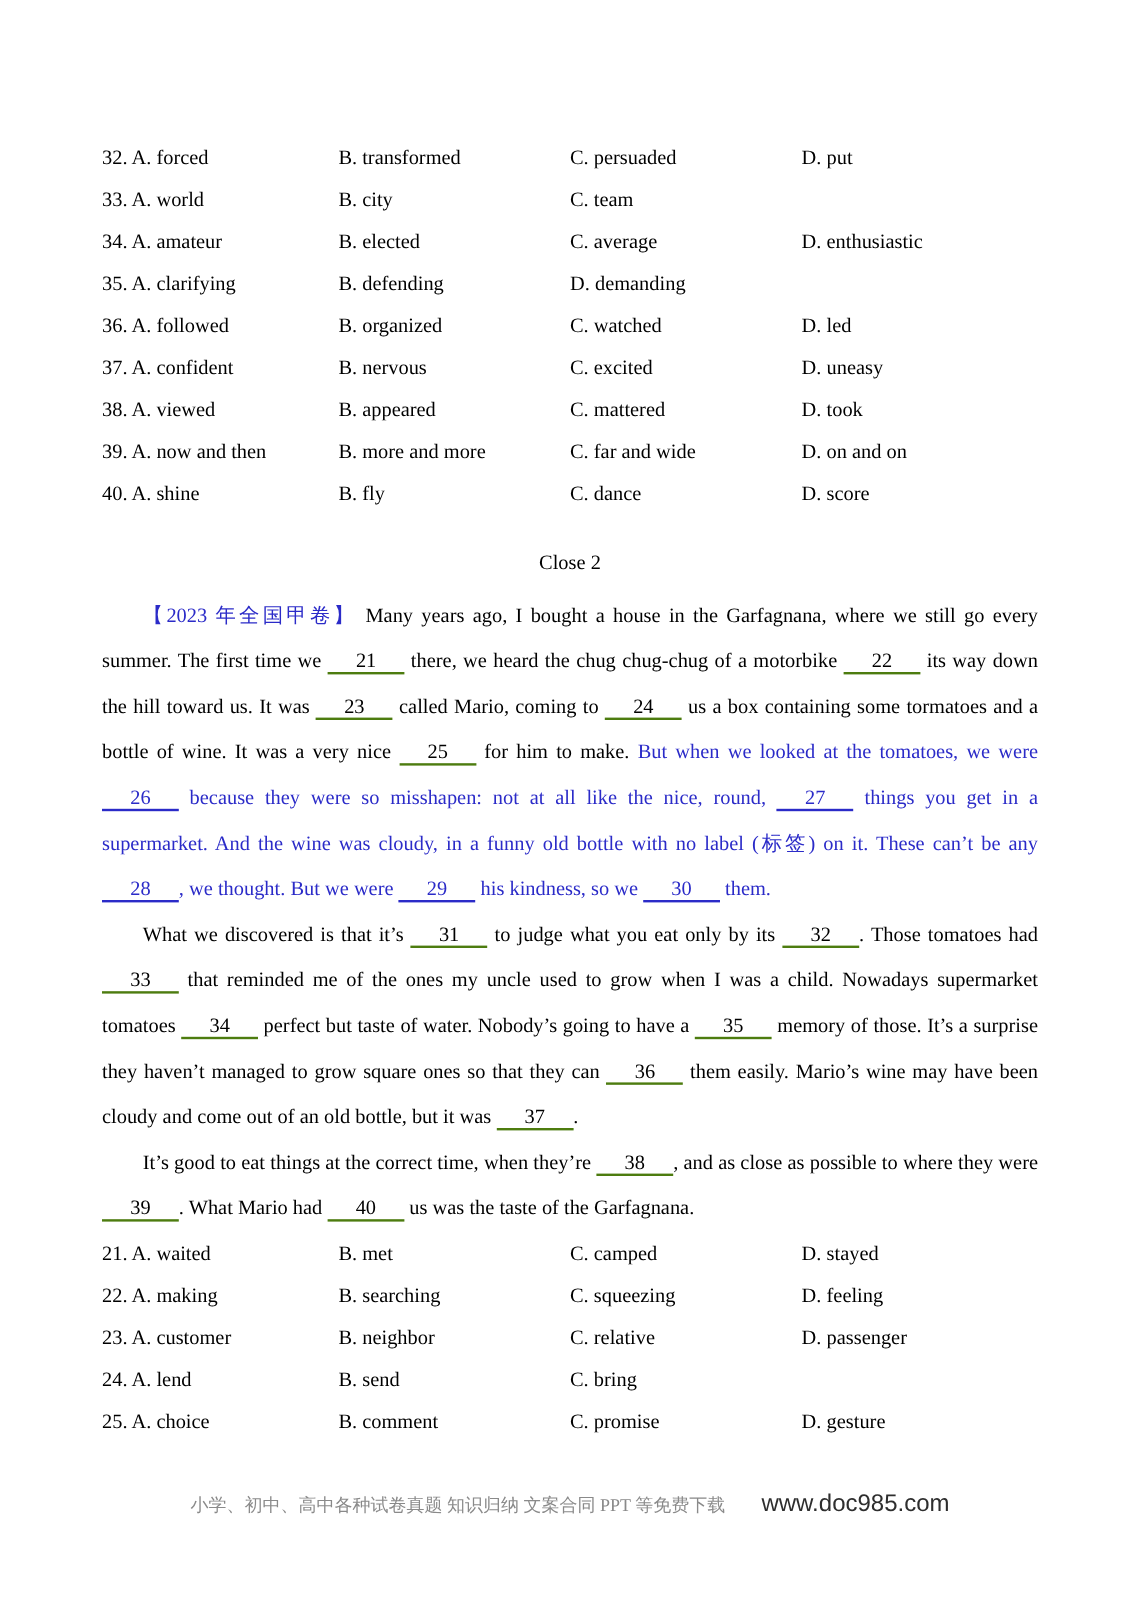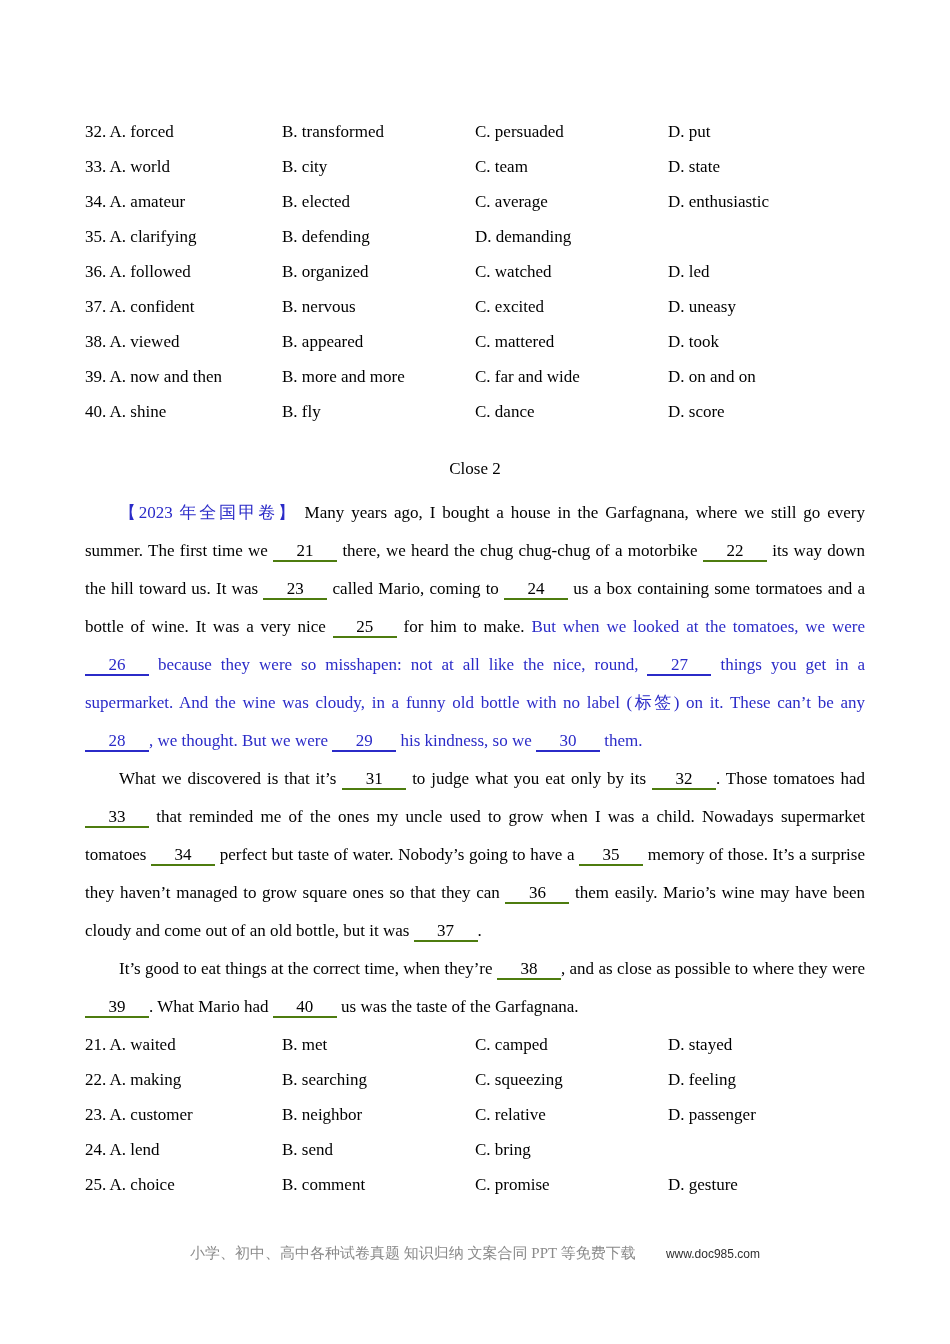--- a/index.html
+++ b/index.html
@@ -39,41 +39,40 @@
   
   .footer{
     position:absolute;top:1242px;left:0;width:950px;
     text-align:center;line-height:22px;white-space:nowrap;
   }
   .footer-left{
     color:#8a8a8a;font-size:15px;
     font-family:"Liberation Serif","DejaVu Serif",serif;
   }
   .footer-right{
-    color:#2e2e2e;font-size:12px;margin-left:26px;
+    color:#2e2e2e;font-size:20px;margin-left:26px;
     font-family:"Liberation Sans","DejaVu Sans",sans-serif;
   }
 </style>
 </head>
 <body>
 
 <div class="content">
 
   <div id="options-top" class="opt-block opt-top">
       <div class="opt-row">
         <span class="opt-cell c0">32. A. forced</span>
         <span class="opt-cell c1">B. transformed</span>
         <span class="opt-cell c2">C. persuaded</span>
         <span class="opt-cell c3">D. put</span>
       </div>
       <div class="opt-row">
         <span class="opt-cell c0">33. A. world</span>
         <span class="opt-cell c1">B. city</span>
         <span class="opt-cell c2">C. team</span>
-        <span class="opt-cell c3">D. state</span>
       </div>
       <div class="opt-row">
         <span class="opt-cell c0">34. A. amateur</span>
         <span class="opt-cell c1">B. elected</span>
         <span class="opt-cell c2">C. average</span>
         <span class="opt-cell c3">D. enthusiastic</span>
       </div>
       <div class="opt-row">
         <span class="opt-cell c0">35. A. clarifying</span>
         <span class="opt-cell c1">B. defending</span>

